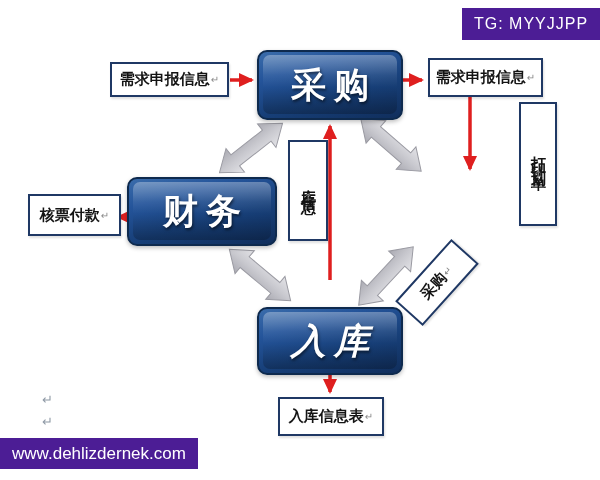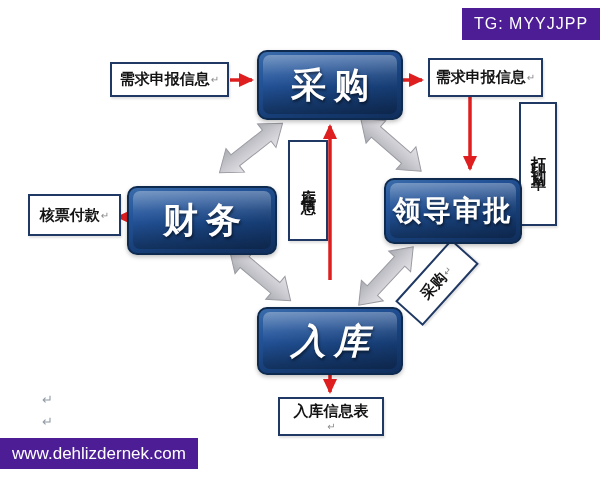--- a/index.html
+++ b/index.html
@@ -19,40 +19,40 @@
     color:#ffffff;font-family:"DejaVu Serif",serif;font-weight:bold;
     text-shadow:1px 2px 3px rgba(0,0,0,.55);
   }
   .node::before{
     content:"";position:absolute;left:4px;right:4px;top:3px;bottom:4px;border-radius:7px;
     background:linear-gradient(180deg,rgba(255,255,255,.32) 0%,rgba(255,255,255,.08) 34%,rgba(255,255,255,0) 55%,rgba(0,0,0,.22) 100%);
     pointer-events:none;
   }
   .node span{position:relative;z-index:1;}
   #node-procurement{left:257px;top:50px;width:134px;height:66px;font-size:35px;letter-spacing:8px;padding-left:8px;}
-  #node-finance{left:127px;top:186px;width:138px;height:65px;font-size:35px;letter-spacing:8px;padding-left:8px;}
+  #node-finance{left:127px;top:177px;width:138px;height:65px;font-size:35px;letter-spacing:8px;padding-left:8px;}
   #node-leader{left:384px;top:178px;width:134px;height:62px;font-size:28px;letter-spacing:2px;}
   #node-warehouse{left:257px;top:307px;width:134px;height:64px;font-size:35px;letter-spacing:8px;padding-left:8px;font-style:italic;}
 
   
   .lbl{
     position:absolute;z-index:2;background:#ffffff;border:2px solid #1f3864;
     color:#141414;font-weight:bold;font-size:15px;
     display:flex;align-items:center;justify-content:center;
     box-shadow:1px 2px 2px rgba(0,0,0,.12);white-space:nowrap;
   }
   .lbl .ret{font-size:10px;color:#8a8a8a;font-weight:normal;margin-left:1px;}
   .lbl.vert{writing-mode:vertical-rl;white-space:normal;}
   .lbl.vert .ret{margin:1px 0 0 0;}
   #lbl-demand{left:110px;top:62px;width:115px;height:31px;}
   #lbl-plan{left:428px;top:58px;width:111px;height:35px;}
   #lbl-print{left:519px;top:102px;width:34px;height:120px;letter-spacing:5px;}
   #lbl-pay{left:28px;top:194px;width:89px;height:38px;}
   #lbl-stock{left:288px;top:140px;width:36px;height:97px;letter-spacing:4px;}
-  #lbl-form{left:278px;top:397px;width:102px;height:35px;flex-direction:column;}
+  #lbl-form{left:278px;top:397px;width:102px;height:35px;}
   #lbl-proc-tag{left:395px;top:264px;width:80px;height:33px;transform:rotate(-48deg);}
 
   
   .bar{
     position:absolute;z-index:4;background:#4c1d95;color:#ffffff;
     display:flex;align-items:center;justify-content:center;font-weight:normal;
   }
   #tg-bar{left:462px;top:8px;width:138px;height:32px;font-size:16px;letter-spacing:1px;}
   #site-bar{left:0;top:438px;width:198px;height:31px;font-size:17px;}
 
@@ -90,23 +90,20 @@
     <line x1="330" y1="280" x2="330" y2="126" stroke="#df1f1f" stroke-width="3.5" marker-end="url(#rh)"></line>
     <line x1="330" y1="373" x2="330" y2="392" stroke="#df1f1f" stroke-width="3.5" marker-end="url(#rh)"></line>
   </svg>
 
   <div class="node" id="node-procurement">
     <span>采购</span>
   </div>
   <div class="node" id="node-finance">
     <span>财务</span>
   </div>
-  <div class="node" id="node-leader">
-    <span>领导审批</span>
-  </div>
   <div class="node" id="node-warehouse">
     <span>入库</span>
   </div>
 
   <div class="lbl" id="lbl-demand">
     <span>需求申报信息</span>
       <span class="ret">↵</span>
   </div>
   <div class="lbl" id="lbl-plan">
     <span>需求申报信息</span>

